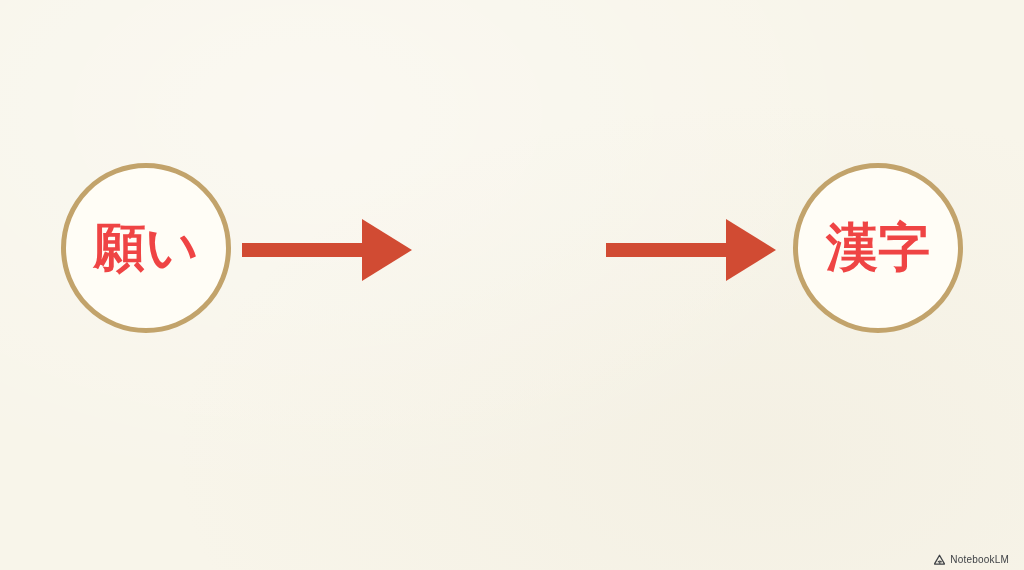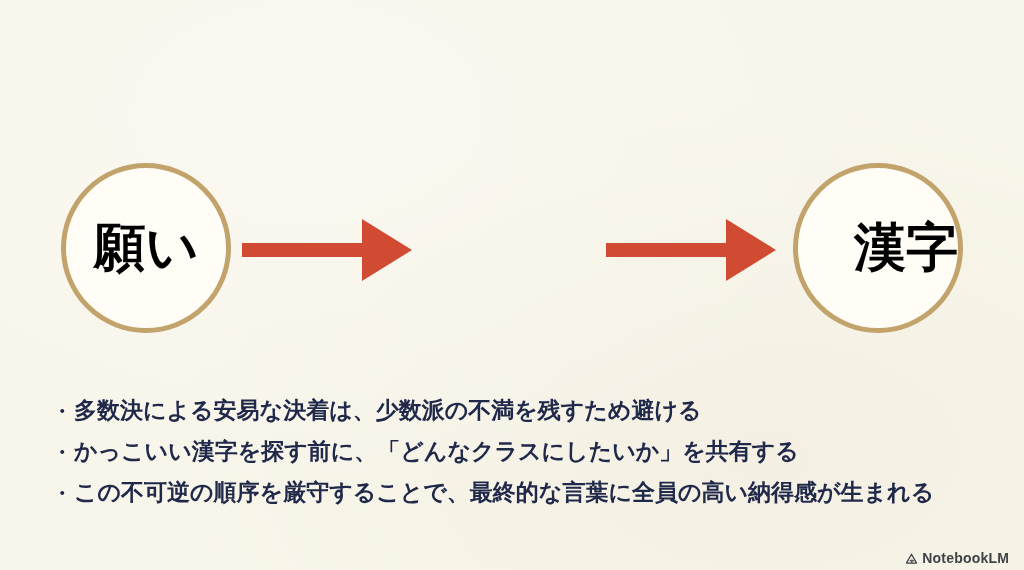--- a/index.html
+++ b/index.html
@@ -49,26 +49,26 @@
     height: 160px;
     border: 5px solid #c2a36b;
     border-radius: 50%;
     background: #fffdf6;
     display: flex;
     align-items: center;
     justify-content: center;
   }
   .flow-circle.c1 { left: 61px; }
   .flow-circle.c2 { left: 427px; }
-  .flow-circle.c3 { left: 793px; justify-content: flex-end; }
+  .flow-circle.c3 { left: 793px; }
   .flow-circle .step-label {
     font-family: "Liberation Serif", "DejaVu Serif", serif;
     font-weight: 700;
     font-size: 52px;
-    color: #000000;
+    color: #ef4444;
     white-space: nowrap;
     line-height: 1;
   }
   .arrow {
     position: absolute;
     top: 219px; 
     display: flex;
     align-items: center;
     height: 62px;
   }
@@ -108,22 +108,22 @@
     position: absolute;
     right: 15px;
     bottom: 4px;
     display: flex;
     align-items: center;
     gap: 4px;
     color: #3f4246;
   }
   .watermark .wm-label {
     font-family: "Liberation Sans", "DejaVu Sans", sans-serif;
-    font-size: 14px;
-    font-weight: 700;
+    font-size: 10px;
+    font-weight: 400;
     letter-spacing: 0.2px;
   }
   .watermark svg { display: block; }
 </style>
 </head>
 <body>
 
 <div class="slide">
 
 
@@ -143,31 +143,20 @@
       <div class="arrow-bar"></div>
       <div class="arrow-head"></div>
     </div>
 
     <div class="flow-circle c3">
       <span class="step-label">漢字</span>
     </div>
 
   </div>
 
-  <div class="bullets">
-    <div class="bullet-line">
-      <span class="bullet-marker">・</span><span>多数決による安易な決着は、少数派の不満を残すため避ける</span>
-    </div>
-    <div class="bullet-line">
-      <span class="bullet-marker">・</span><span>かっこいい漢字を探す前に、「どんなクラスにしたいか」を共有する</span>
-    </div>
-    <div class="bullet-line">
-      <span class="bullet-marker">・</span><span>この不可逆の順序を厳守することで、最終的な言葉に全員の高い納得感が生まれる</span>
-    </div>
-  </div>
 
   <div class="watermark">
     <span>
       <svg width="13" height="13" viewBox="0 0 13 13" fill="none">
         <path d="M6.5 2.2 L11.3 10.6 Q11.6 11.2 10.9 11.2 L2.1 11.2 Q1.4 11.2 1.7 10.6 Z" stroke="#3f4246" stroke-width="1.3" stroke-linejoin="round" fill="none"></path>
         <path d="M4.9 9.3 A2.1 2.1 0 0 1 8.7 9.3" stroke="#3f4246" stroke-width="1.1" fill="none"></path>
         <circle cx="6.8" cy="9.9" r="0.9" fill="#3f4246"></circle>
       </svg>
     </span>
     <span class="wm-label">NotebookLM</span>

